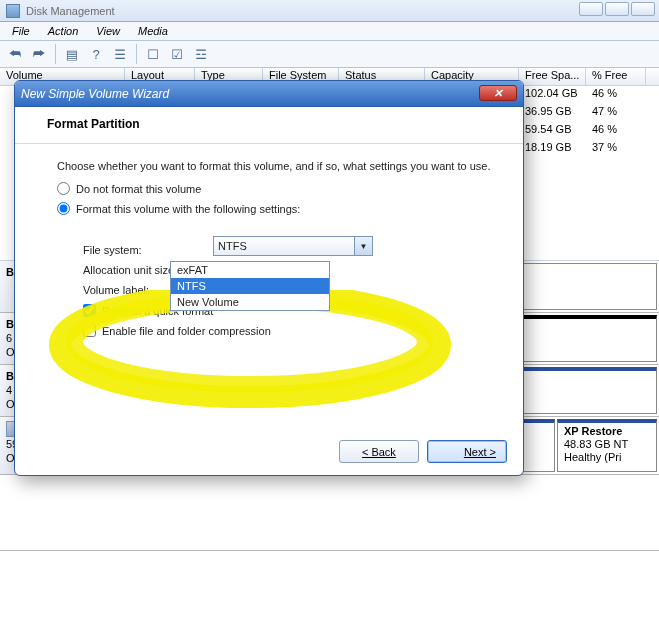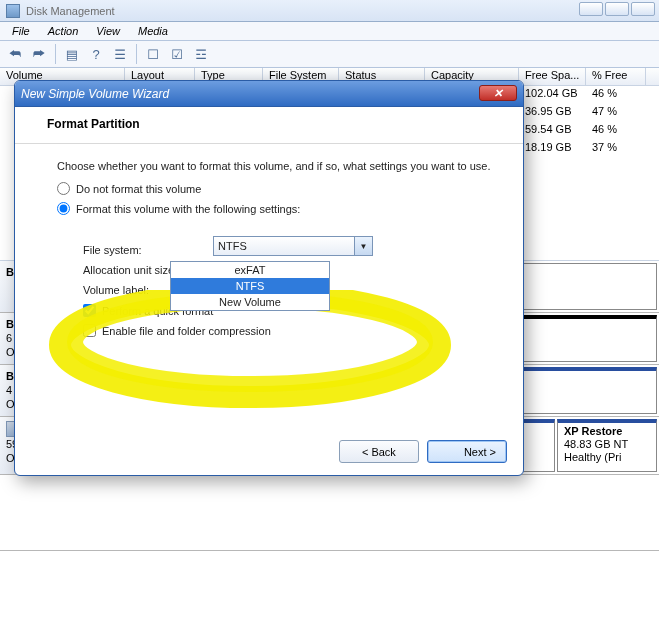--- a/index.html
+++ b/index.html
@@ -244,21 +244,21 @@
   .dropdown {
     position:absolute;
     left:155px;
     top:117px;
     width:160px;
     border:1px solid #7a95b8;
     background:#fff;
     z-index:5;
     font-size:11px;
   }
-  .dropdown .opt { padding:2px 6px;text-align:center; }
+  .dropdown .opt { padding:2px 6px; }
   .dropdown .opt.sel { background:#2f7bdc; color:#fff; }
   .dropdown .opt.newv { color:#222; }
   .checkrow {
     display:flex;
     align-items:center;
     gap:6px;
     margin:7px 0 7px 26px;
   }
   .checkrow input[type=checkbox] { margin:0; width:13px; height:13px; }
   .wbuttons {
@@ -269,20 +269,21 @@
   }
   .wbtn {
     min-width:80px;
     height:23px;
     border:1px solid #8a9fb8;
     border-radius:3px;
     background:linear-gradient(#fbfcfe,#e6ecf5);
     font-size:11px;
     display:flex; align-items:center; justify-content:center;
     padding:0 10px;
+    text-decoration:underline;
   }
   .wbtn.next {
     border-color:#2f6bc2;
     background:linear-gradient(#eaf3ff,#cfe3fb);
     box-shadow: 0 0 0 1px #9dc5f4 inset;
     padding-left: 36px;
   }
   
   .hlpen {
     position:absolute;

